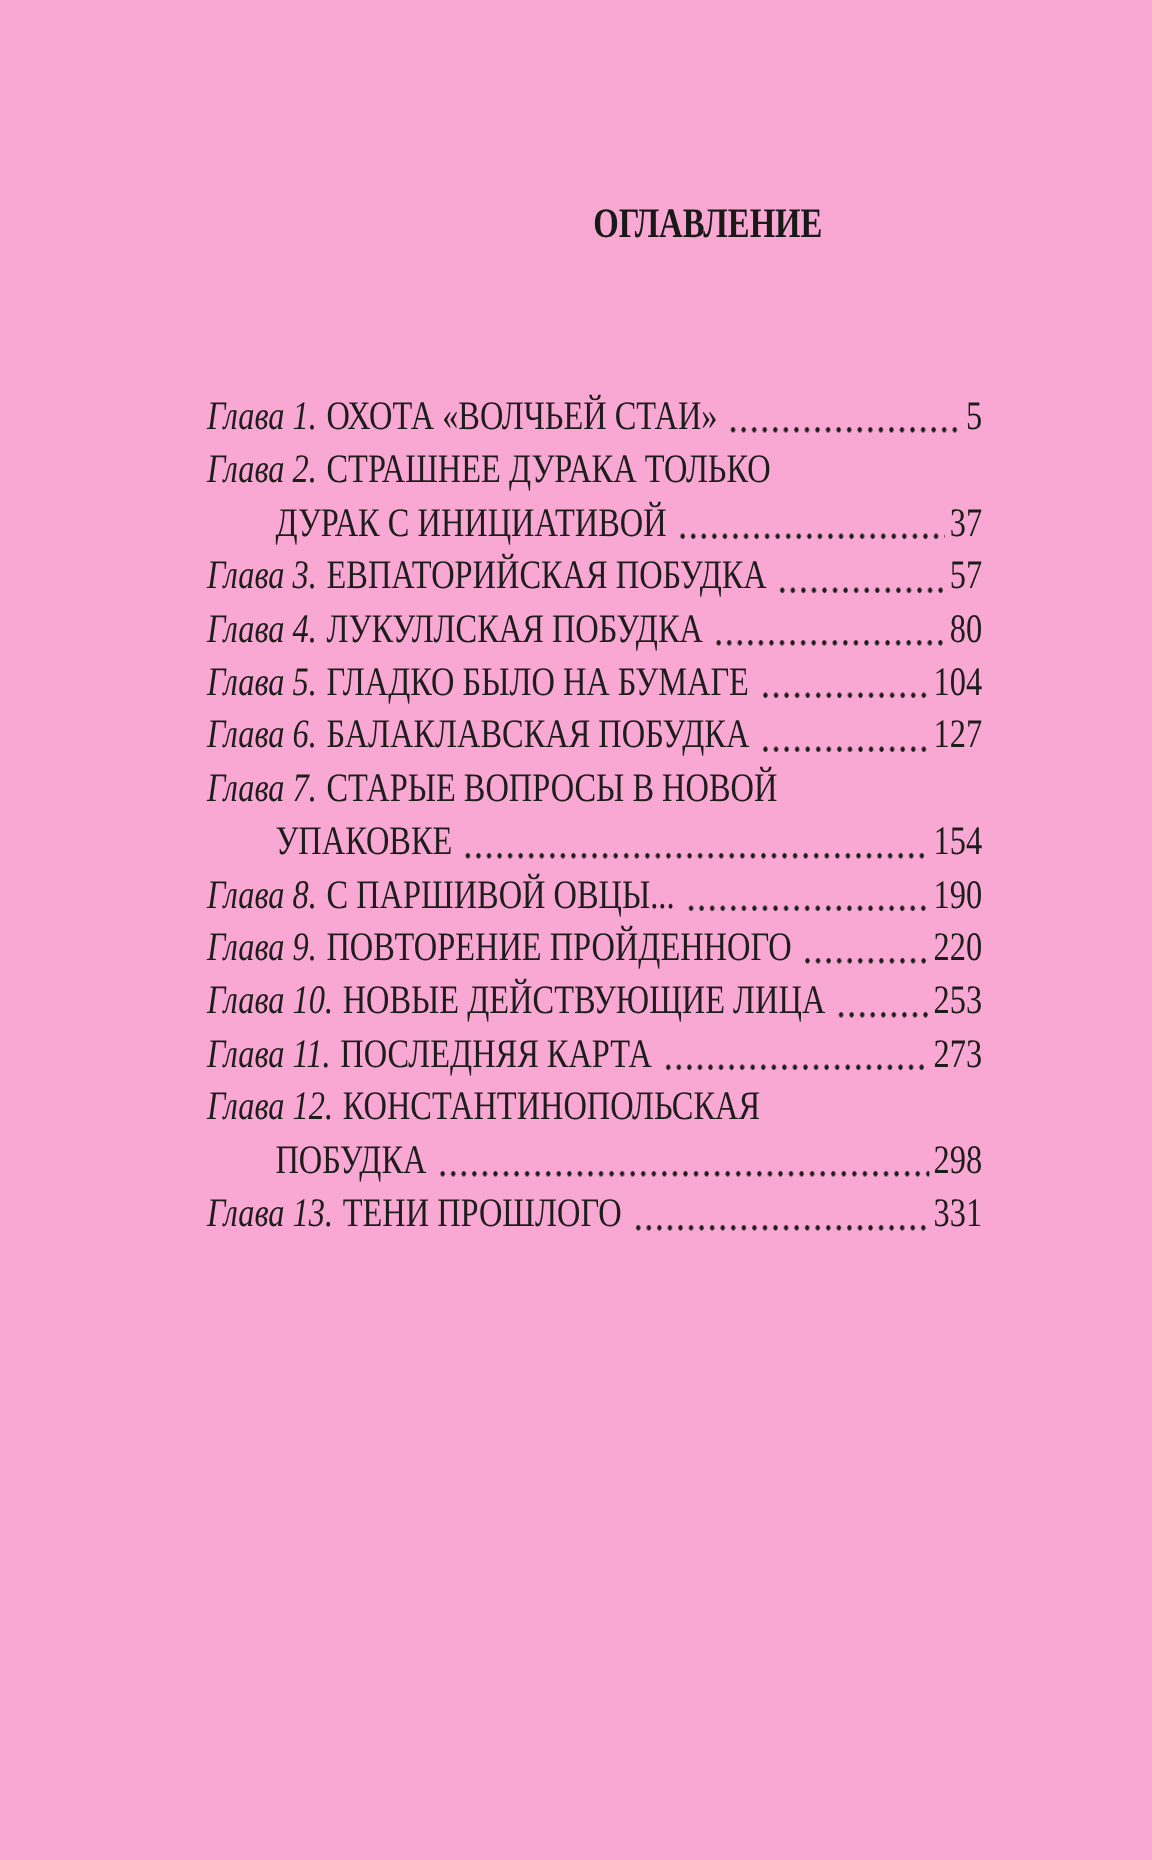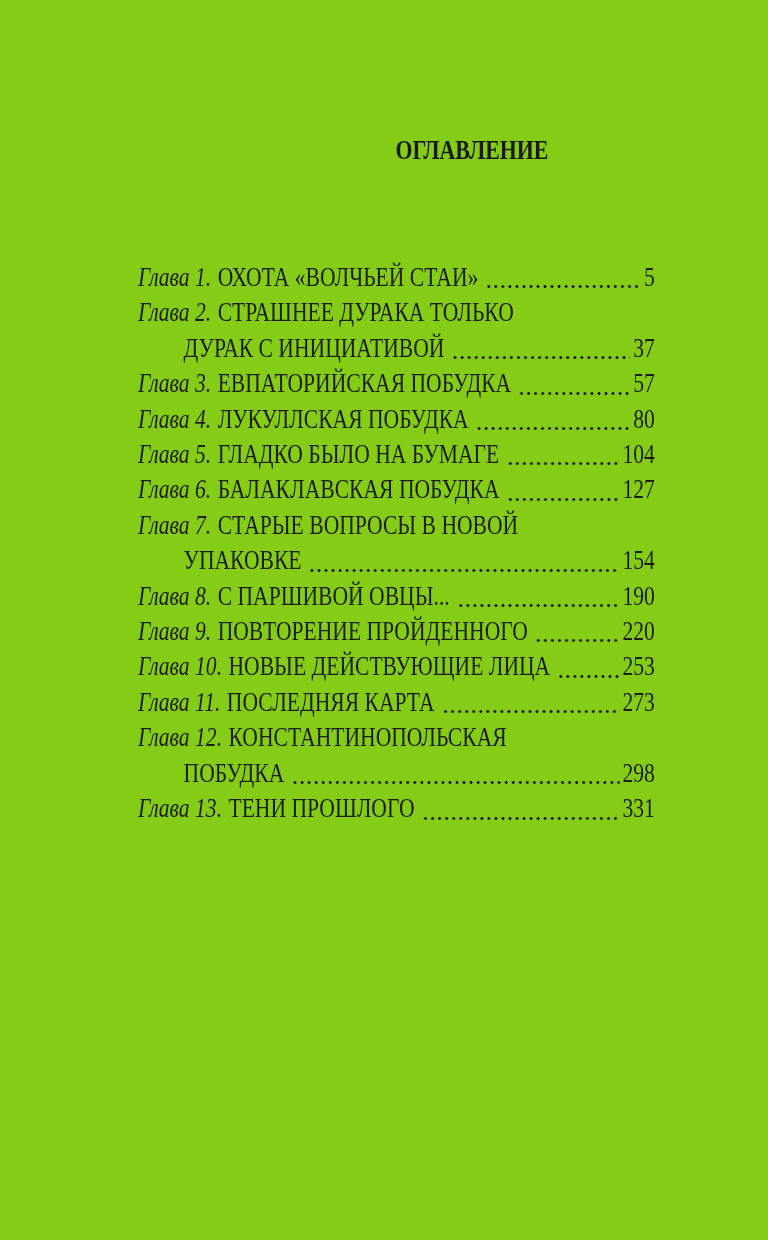--- a/index.html
+++ b/index.html
@@ -10,21 +10,21 @@
     width: 768px;
     height: 1240px;
     background: #ffffff;
     overflow: hidden;
     position: relative;
     font-family: "Liberation Serif", "DejaVu Serif", serif;
   }
   .page {
     position: absolute;
     inset: 0;
-    background: #84cc16;
+    background: #f9a8d4;
   }
   .title-wrap {
     position: absolute;
     left: 138px;
     top: 133px;
     width: 646px;
     text-align: center;
     font-size: 28px;
     line-height: 34px;
     font-weight: bold;

